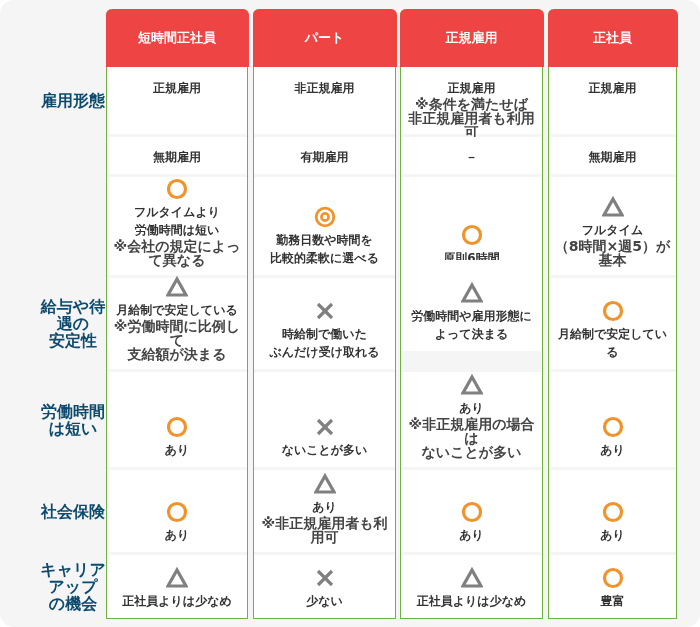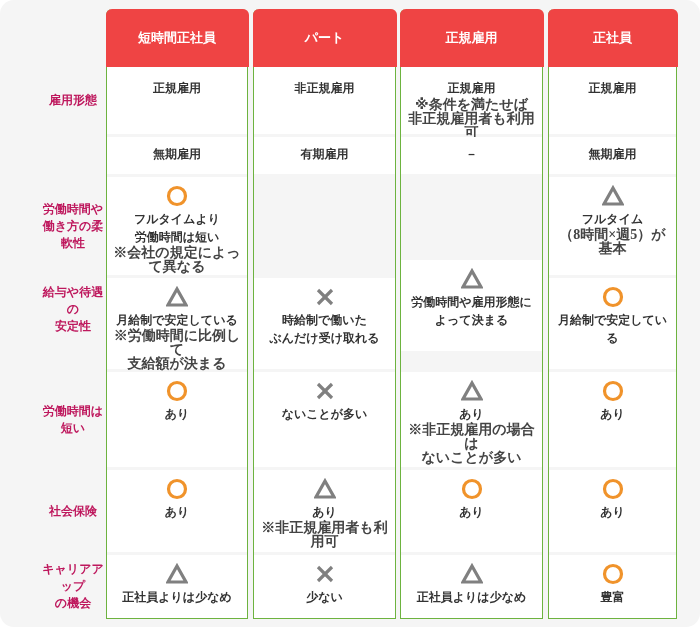--- a/index.html
+++ b/index.html
@@ -8,22 +8,22 @@
 
   .panel {
     position: absolute; left: 0; top: 0; width: 700px; height: 627px;
     background: #f5f5f5; border-radius: 14px;
   }
 
   
   .label {
     position: absolute; left: 0; width: 106px;
     display: flex; align-items: center; justify-content: center;
-    text-align: center; font-size: 12px; font-weight: bold; line-height: 17px;
-    color: #be185d; white-space: pre-line; padding-left: 40px;
+    text-align: center; font-size: 16px; font-weight: bold; line-height: 17px;
+    color: #0c4a6e; white-space: pre-line; padding-left: 40px;
   }
 
   
   .col {
     position: absolute; top: 9px; height: 610px;
     border: 1.5px solid #6db33f; border-top: none;
     border-radius: 6px 6px 0 0;
     background: #f5f5f5;
   }
   .col-head {
@@ -31,33 +31,31 @@
     background: #ef4444; border-radius: 6px 6px 0 0;
     display: flex; align-items: center; justify-content: center;
     color: #ffffff; font-weight: bold; font-size: 13px;
   }
   .cell {
     position: absolute; left: 0; right: 0; background: #ffffff;
     display: flex; flex-direction: column; align-items: center;
     text-align: center; padding: 8px 4px;
   }
   .cell.top { justify-content: flex-start; padding-top: 12px; }
-  .cell.mid { justify-content: flex-start; font-family: Liberation Serif, serif; }
+  .cell.mid { justify-content: flex-end; }
   .main-text { font-size: 12px; font-weight: bold; line-height: 18px; color: #333; white-space: pre-line; }
   .note-text { font-size: 14px; font-weight: bold; line-height: 14px; color: #444; white-space: pre-line; }
   .icon { width: 22px; height: 22px; margin-bottom: 3px; display: block; }
 </style>
 </head>
 <body>
 
 <div class="panel" id="table">
     <div class="label" style="top:67px;height:67px">雇用形態</div>
-    <div class="label" style="top:177px;height:98px">労働時間や
-働き方の柔軟性</div>
-    <div class="label" style="top:264px;height:91px">給与や待遇の
+    <div class="label" style="top:278px;height:91px">給与や待遇の
 安定性</div>
     <div class="label" style="top:372px;height:95px">労働時間は短い</div>
     <div class="label" style="top:470px;height:82px">社会保険</div>
     <div class="label" style="top:555px;height:63px">キャリアアップ
 の機会</div>
     <div class="col" style="left:106px;width:142px">
       <div class="col-head">短時間正社員</div>
       <div class="cell top" style="top:58px;height:67px">
         <div class="main-text">正規雇用</div>
       </div>
@@ -100,20 +98,28 @@
       </div>
     </div>
     <div class="col" style="left:253px;width:143px">
       <div class="col-head">パート</div>
       <div class="cell top" style="top:58px;height:67px">
         <div class="main-text">非正規雇用</div>
       </div>
       <div class="cell mid" style="top:128px;height:37px">
         <div class="main-text">有期雇用</div>
       </div>
+      <div class="cell mid" style="top:168px;height:98px">
+        <span class="icon"><svg viewBox="0 0 22 22">
+            <circle cx="11" cy="11" r="8.8" fill="none" stroke="#f0932b" stroke-width="2.8"></circle>
+            <circle cx="11" cy="11" r="3.6" fill="none" stroke="#f0932b" stroke-width="2.6"></circle>
+          </svg></span>
+        <div class="main-text">勤務日数や時間を
+比較的柔軟に選べる</div>
+      </div>
       <div class="cell mid" style="top:269px;height:91px">
         <span class="icon"><svg viewBox="0 0 22 22">
             <line x1="4" y1="4" x2="18" y2="18" stroke="#808080" stroke-width="3.2"></line>
             <line x1="18" y1="4" x2="4" y2="18" stroke="#808080" stroke-width="3.2"></line>
           </svg></span>
         <div class="main-text">時給制で働いた
 ぶんだけ受け取れる</div>
       </div>
       <div class="cell mid" style="top:363px;height:95px">
         <span class="icon"><svg viewBox="0 0 22 22">
@@ -140,20 +146,26 @@
     <div class="col" style="left:400px;width:143px">
       <div class="col-head">正規雇用</div>
       <div class="cell top" style="top:58px;height:67px">
         <div class="main-text">正規雇用</div>
         <div class="note-text">※条件を満たせば
 非正規雇用者も利用可</div>
       </div>
       <div class="cell mid" style="top:128px;height:37px">
         <div class="main-text">－</div>
       </div>
+      <div class="cell mid" style="top:168px;height:98px">
+        <span class="icon"><svg viewBox="0 0 22 22">
+            <circle cx="11" cy="11" r="8.5" fill="none" stroke="#f0932b" stroke-width="3.2"></circle>
+          </svg></span>
+        <div class="main-text">原則6時間</div>
+      </div>
       <div class="cell mid" style="top:251px;height:91px">
         <span class="icon"><svg viewBox="0 0 22 22">
             <polygon points="11,3 20,19 2,19" fill="none" stroke="#808080" stroke-width="3.2" stroke-linejoin="miter"></polygon>
           </svg></span>
         <div class="main-text">労働時間や雇用形態に
 よって決まる</div>
       </div>
       <div class="cell mid" style="top:363px;height:95px">
         <span class="icon"><svg viewBox="0 0 22 22">
             <polygon points="11,3 20,19 2,19" fill="none" stroke="#808080" stroke-width="3.2" stroke-linejoin="miter"></polygon>

